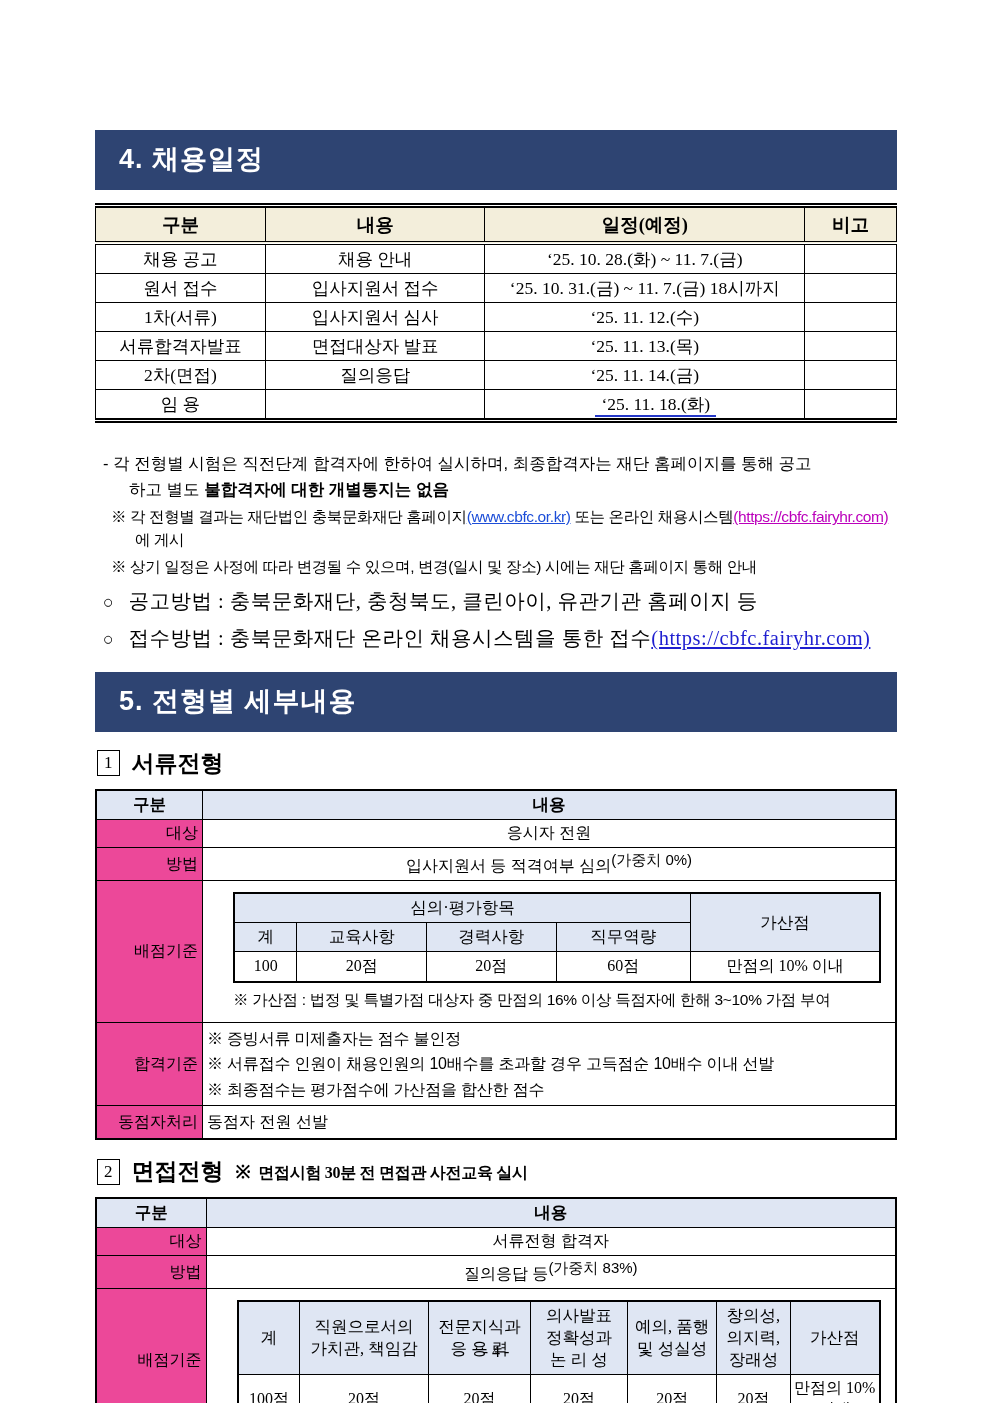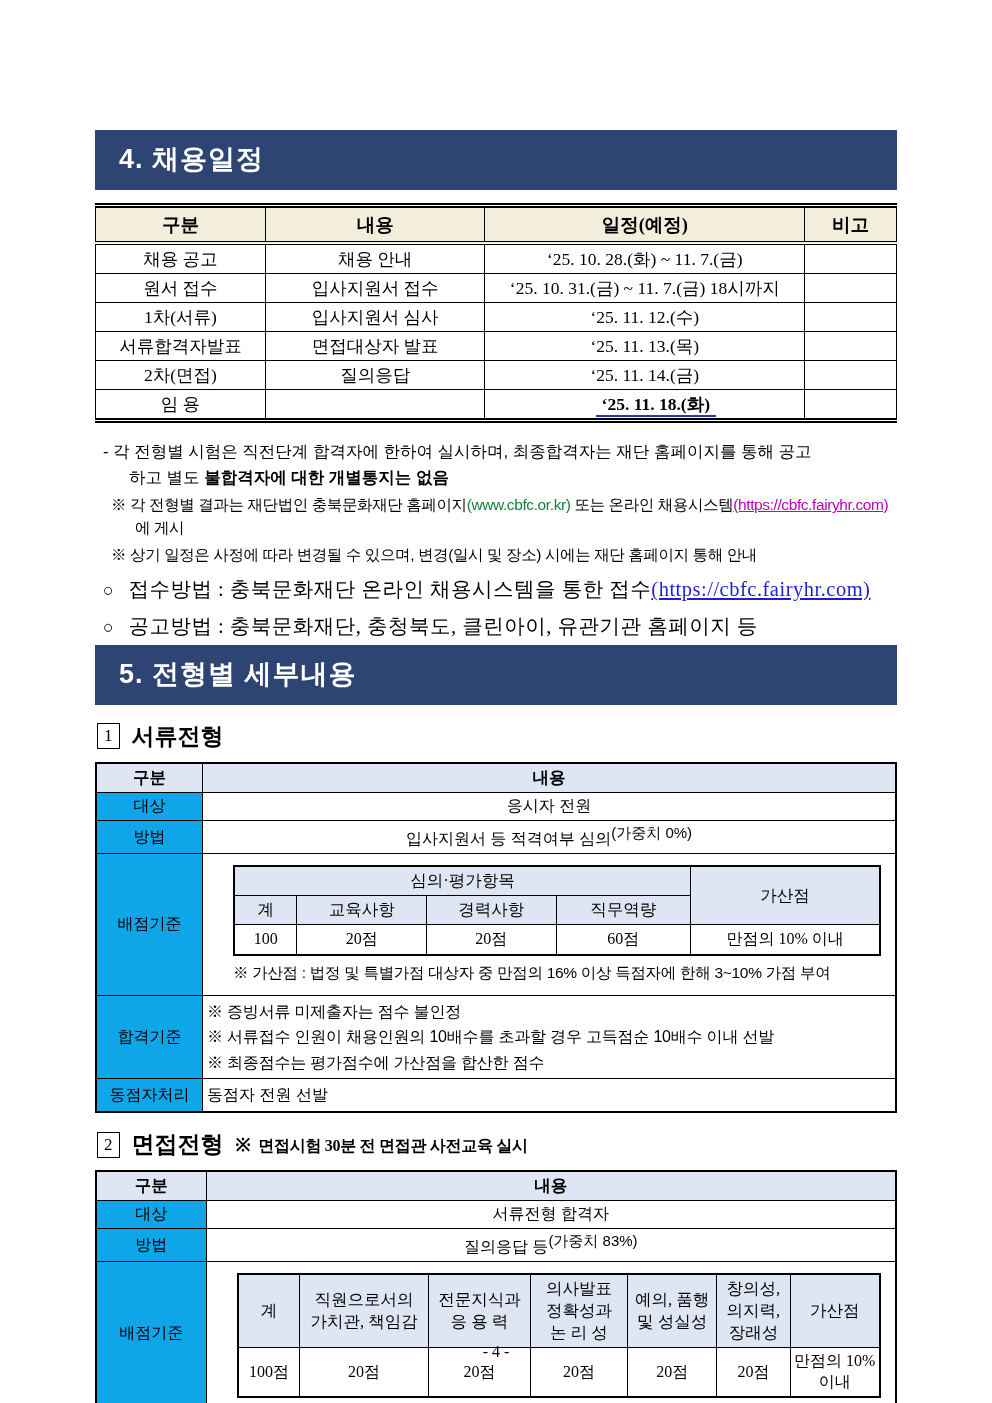--- a/index.html
+++ b/index.html
@@ -27,62 +27,62 @@
   }
   table.schedule th {
     background:#f3eedb; font-size:18.5px; font-weight:bold;
     border-bottom:4px double #000; border-left:1.5px solid #000; border-right:1.5px solid #000;
     padding:4px 0;
   }
   table.schedule td {
     border:1.5px solid #000; padding:2px 0; height:26px;
   }
   table.schedule th:first-child, table.schedule td:first-child { border-left:1.5px solid #000; }
-  .hire-date { font-weight:bold; border-bottom:2.5px solid #2437c8; padding:0 6px 1px;margin-left:22px; }
-
-  
-  .notes { margin-top:16px; }
+  .hire-date { font-weight:normal; border-bottom:2.5px solid #2437c8; padding:0 6px 1px;margin-left:22px; }
+
+  
+  .notes { margin-top:28px; }
   .note-dash { font-size:16.5px; line-height:1.55; margin-left:8px; }
   .note-dash .cont { margin-left:26px; }
   .bold-underline { font-weight:bold; }
   .note-star {
     font-size:15.5px; line-height:1.5; margin:3px 0 3px 16px;
     padding-left:24px; text-indent:-24px; letter-spacing:-0.4px;
   }
   .note-circle {
     font-family:"Liberation Serif","DejaVu Serif",serif;
     font-size:20.5px; margin:9px 0 0 8px; letter-spacing:0.5px;
   }
   .note-circle .marker { font-size:18px; margin-right:14px; }
-  a.link-dark    { color:#15803d; cursor:pointer; }
+  a.link-dark    { color:#1d4ed8; text-decoration:underline; cursor:pointer; }
   a.link-magenta { color:#bb00bb; text-decoration:underline; cursor:pointer; }
   a.link-blue    { color:#1f1fd0; text-decoration:underline; cursor:pointer; }
 
-  .banner.second { margin-top:5px; }
+  .banner.second { margin-top:20px; }
 
   
   .sub-heading {
     display:flex; align-items:center; gap:12px;
     font-family:"Liberation Serif","DejaVu Serif",serif;
     font-size:23px; font-weight:bold; margin:16px 0 10px 2px;
   }
   .box-num {
     display:inline-block; border:1.5px solid #000; font-size:17px;
     font-weight:normal; padding:0 6px; line-height:24px;
   }
   .sub-note { font-family:Liberation Serif, serif; font-size:16px; font-weight:bold; letter-spacing:-0.3px; }
   .sub-note .star { font-size:18px; margin-right:8px; }
 
   
   table.detail {
     width:100%; border-collapse:collapse; border:2px solid #000;
     font-size:16px; text-align:center;
   }
   table.detail th, table.detail td { border:1.5px solid #000; padding:3px 4px; height:28px; }
-  table.detail .lbl { background:#0ea5e9; width:110px; }
+  table.detail .lbl { background:#ec4899; width:110px;text-align:right; }
   table.detail th { background:#dfe6f3; font-weight:bold; font-size:16.5px; }
   td.left { text-align:left; padding-left:12px; line-height:1.6; }
   sup.weight { font-size:15px; }
 
   
   .score-wrap { text-align:left; padding:8px 10px 4px 26px; }
   table.score {
     border-collapse:collapse; border:2px solid #000;
     font-family:"Liberation Serif","DejaVu Serif",serif;
     font-size:16px; text-align:center; width:648px;
@@ -176,24 +176,24 @@
       </div>
       <div class="note-star">
         <span>※</span>
         <span>각 전형별 결과는 재단법인 충북문화재단 홈페이지</span><a class="link-dark">(www.cbfc.or.kr)</a><span> 또는 온라인 채용시스템</span><a class="link-magenta">(https://cbfc.fairyhr.com)</a><span>에 게시</span>
       </div>
       <div class="note-star">
         <span>※</span>
         <span>상기 일정은 사정에 따라 변경될 수 있으며, 변경(일시 및 장소) 시에는 재단 홈페이지 통해 안내</span>
       </div>
       <div class="note-circle">
+        <span class="marker">○</span><span>공고방법 : 충북문화재단, 충청북도, 클린아이, 유관기관 홈페이지 등</span>
+      </div>
+      <div class="note-circle">
         <span class="marker">○</span><span>접수방법 : 충북문화재단 온라인 채용시스템을 통한 접수</span><a class="link-blue">(https://cbfc.fairyhr.com)</a>
-      </div>
-      <div class="note-circle">
-        <span class="marker">○</span><span>공고방법 : 충북문화재단, 충청북도, 클린아이, 유관기관 홈페이지 등</span>
       </div>
     </div>
 
     <div class="banner second">
       <span>5. 전형별 세부내용</span>
     </div>
 
     <div class="sub-heading">
       <span class="box-num">1</span>
       <span>서류전형</span>

